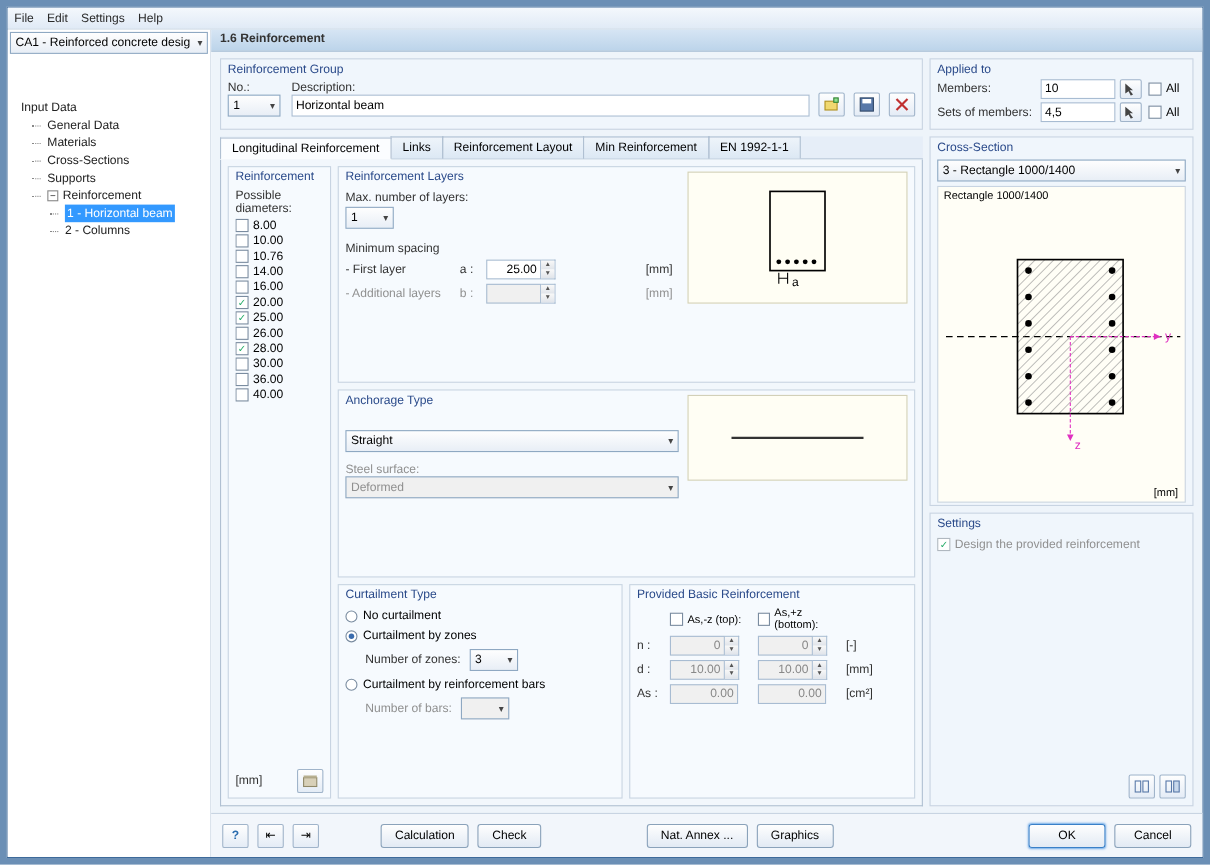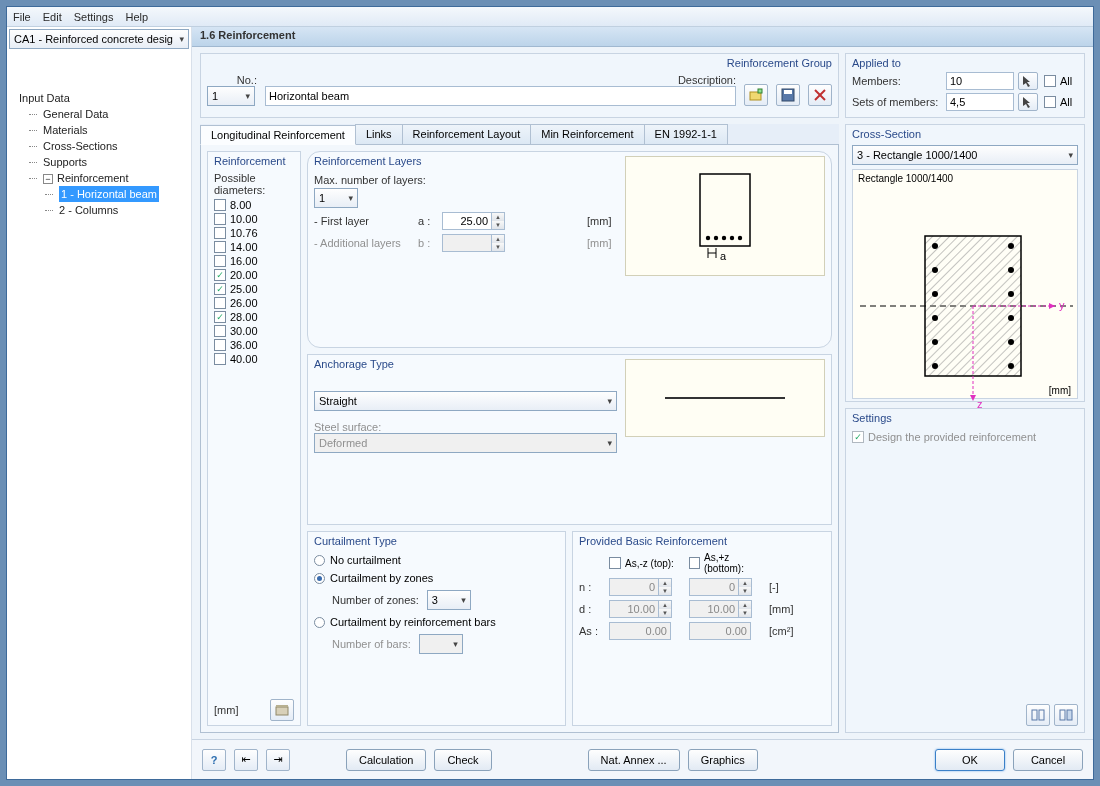--- a/index.html
+++ b/index.html
@@ -21,21 +21,21 @@
 .tree-sub::before { content:""; position:absolute; left:18px; top:8px; width:8px; border-top:1px dotted #888;}
 .tree-sub2 { padding-left: 48px; position:relative;}
 .tree-sub2::before { content:""; position:absolute; left:34px; top:8px; width:8px; border-top:1px dotted #888;}
 .tree-selected { background:#3399ff; color:#fff; display:inline-block; padding:0 2px;}
 .expander { display:inline-block; width:10px; height:10px; border:1px solid #888; text-align:center; line-height:8px; font-size:9px; margin-right:4px; background:#fff;}
 .right-pane { flex:1; background: #eef4fa; display:flex; flex-direction:column; min-width:0;}
 .header-strip { height:20px; background: linear-gradient(to bottom,#d6e5f4,#bcd4ea); border-bottom:1px solid #a0b8d0; padding:2px 8px; font-weight:bold; color:#333;}
 .content { flex:1; padding:6px 8px; display:grid; grid-template-columns: 1fr 240px; grid-template-rows: auto auto 1fr; gap:6px; min-height:0;}
 .group { border:1px solid #c8d4e2; background:#f0f6fc; padding:4px 6px 6px; position:relative;}
 .group-title { color:#2a4a8a; font-size:11px; position:relative; top:-1px;}
-.row-top-left { grid-column:1; grid-row:1;text-align:right;}
+.row-top-left { grid-column:1; grid-row:1;}
 .row-top-right { grid-column:2; grid-row:1;}
 .tabs-area { grid-column:1; grid-row:2 / span 2; display:flex; flex-direction:column;}
 .right-col { grid-column:2; grid-row:2 / span 2; display:flex; flex-direction:column; gap:6px;}
 .tabstrip { display:flex; border-bottom:1px solid #b0c0d2; background:#e6eef8;}
 .tab { padding:3px 10px; border:1px solid #b0c0d2; border-bottom:none; background:linear-gradient(to bottom,#eef4fa,#dce8f4); margin-right:-1px; cursor:default;}
 .tab.active { background:#fbfdff; border-bottom:1px solid #fbfdff; position:relative; top:1px;}
 .tab-body { flex:1; border:1px solid #b0c0d2; border-top:none; background:#f2f7fc; padding:6px; display:grid; grid-template-columns: 94px 1fr 260px; grid-template-rows: auto auto auto; gap:6px; min-height:0;}
 .subgroup { border:1px solid #c8d4e2; background:#f6fafe; padding:4px 6px;}
 .reinf-col { grid-column:1; grid-row:1 / span 3; display:flex; flex-direction:column;}
 .layers-top { grid-column:2 / span 2; grid-row:1;}
@@ -229,27 +229,28 @@
                 <span class="lbl">[mm]</span>
                 <div class="icon-btn">
                     <svg width="14" height="12">
                       <rect x="1" y="3" width="12" height="8" fill="#d8d0b8" stroke="#908868"></rect>
                       <rect x="1" y="1" width="12" height="2" fill="#b8b090"></rect>
                     </svg>
                   </div>
               </div>
             </div>
 
-            <div class="subgroup layers-top" style="display:flex; gap:8px;border-radius:13px;">
+            <div class="subgroup layers-top" style="display:flex; gap:8px;">
               <div style="flex:1;">
                 <div class="group-title">Reinforcement Layers</div>
                 <div class="lbl" style="margin-top:6px;">Max. number of layers:</div>
                 <div class="combo" style="width:44px; margin-top:2px;">
                     <span>1</span>
                   </div>
+                <div class="lbl" style="margin-top:12px;">Minimum spacing</div>
                 <div style="display:grid; grid-template-columns: 100px 20px auto 30px; gap:4px; align-items:center; margin-top:4px;">
                   <span class="lbl">- First layer</span>
                   <span class="lbl">a :</span>
                   <span class="spin">
                       <span class="input-field">
                         <span>25.00</span>
                       </span>
                       <span class="spin-btns">
                         <span>▲</span>
                         <span>▼</span>
@@ -398,21 +399,21 @@
             </div>
           </div>
         </div>
 
         <div class="right-col">
           <div class="group" style="flex:0 0 auto; padding-bottom:2px;">
             <div class="group-title">Cross-Section</div>
             <div class="combo" style="width:100%; margin-top:4px;">
                 <span>3 - Rectangle 1000/1400</span>
               </div>
-            <div style="border:1px solid #c8d4e2; background:#fffef6; height:230px; margin-top:4px; position:relative;">
+            <div style="border:1px solid #c8d4e2; background:#fffef6; height:288px; margin-top:4px; position:relative;">
               <div style="padding:3px 5px; font-size:10px;">Rectangle 1000/1400</div>
               <svg width="224" height="260" style="position:absolute; top:16px; left:2px;">
                 <defs>
                     <pattern id="hatch" width="6" height="6" patternUnits="userSpaceOnUse" patternTransform="rotate(45)">
                       <line x1="0" y1="0" x2="0" y2="6" stroke="#888" stroke-width="1"></line>
                     </pattern>
                   </defs>
                 <line x1="5" y1="120" x2="218" y2="120" stroke="#000" stroke-dasharray="6 4"></line>
                 <rect x="70" y="50" width="96" height="140" fill="url(#hatch)" stroke="#000" stroke-width="1.5"></rect>
                 <circle cx="80" cy="60" r="3" fill="#000"></circle>

